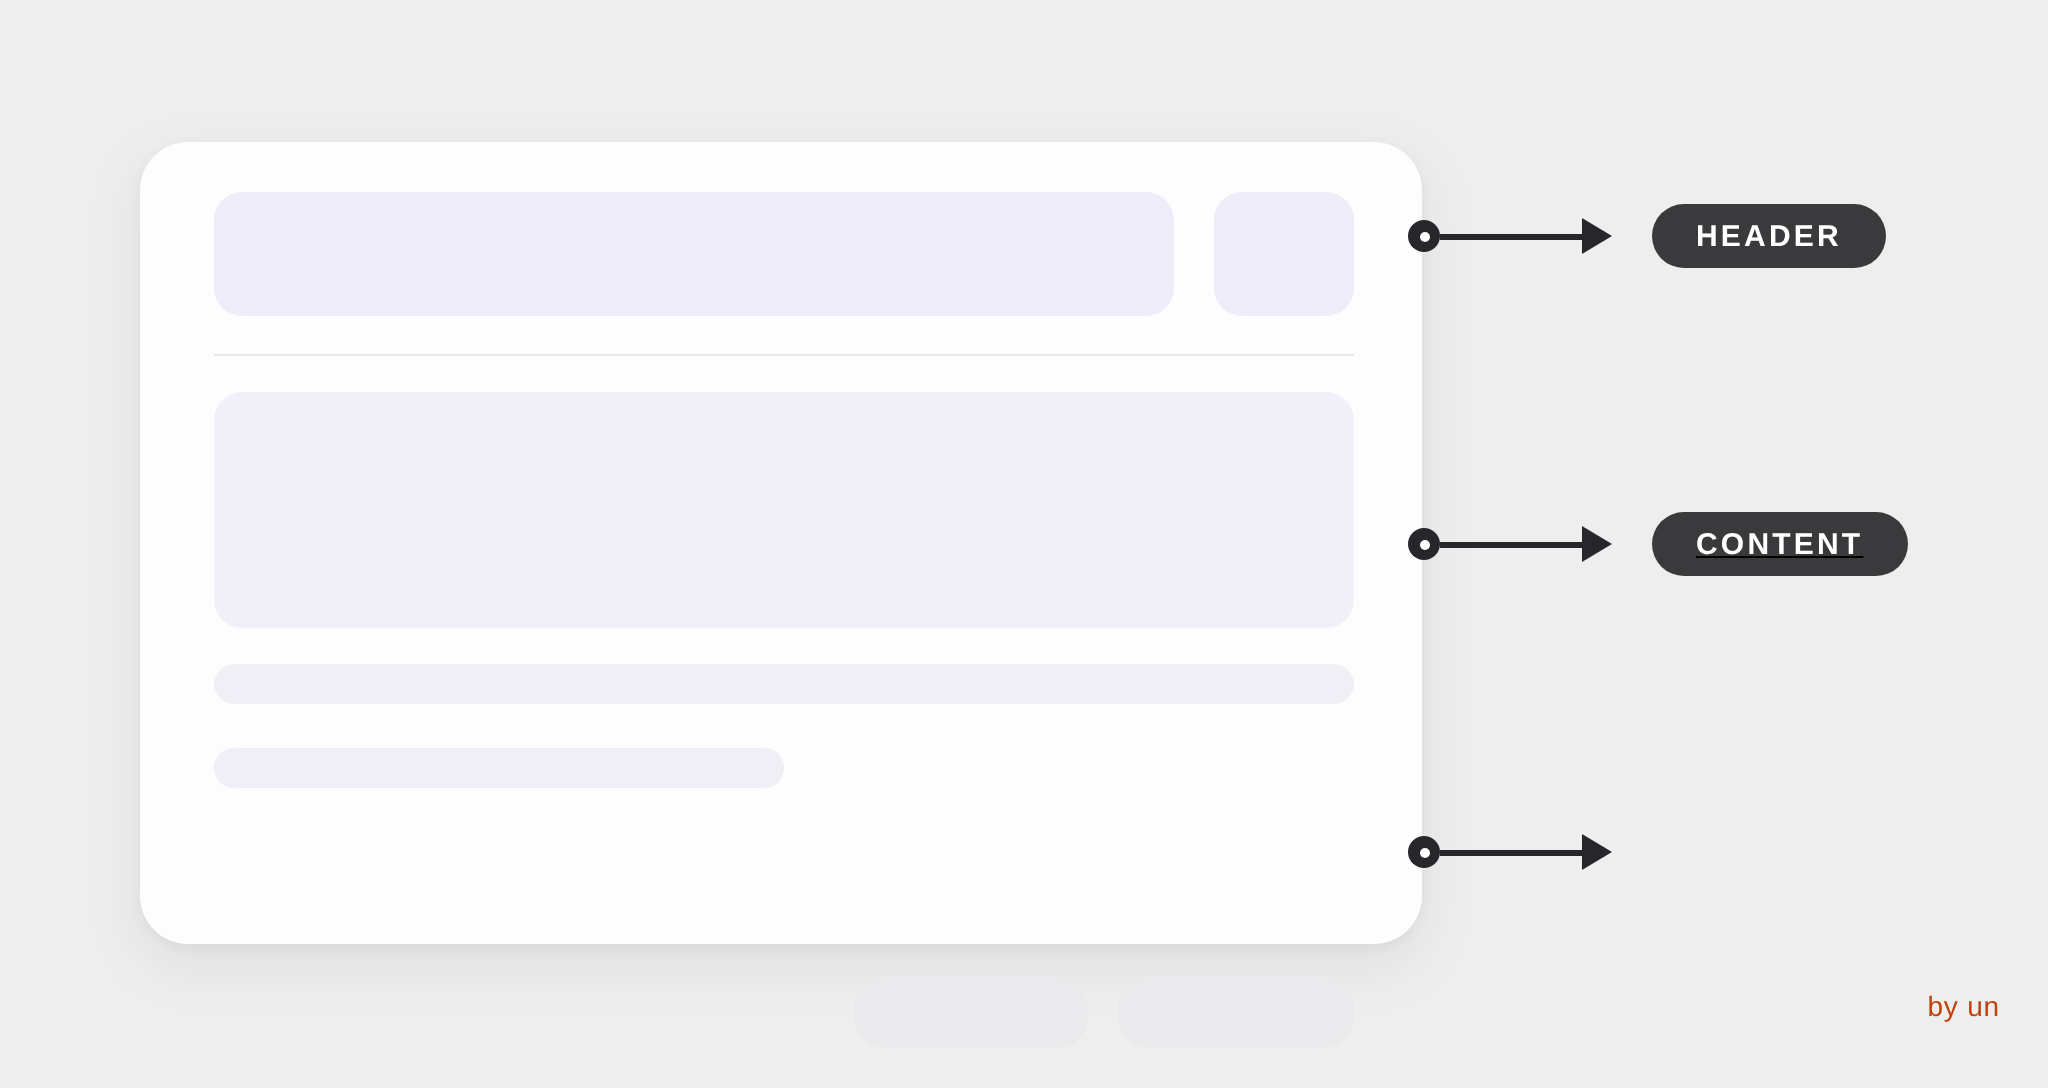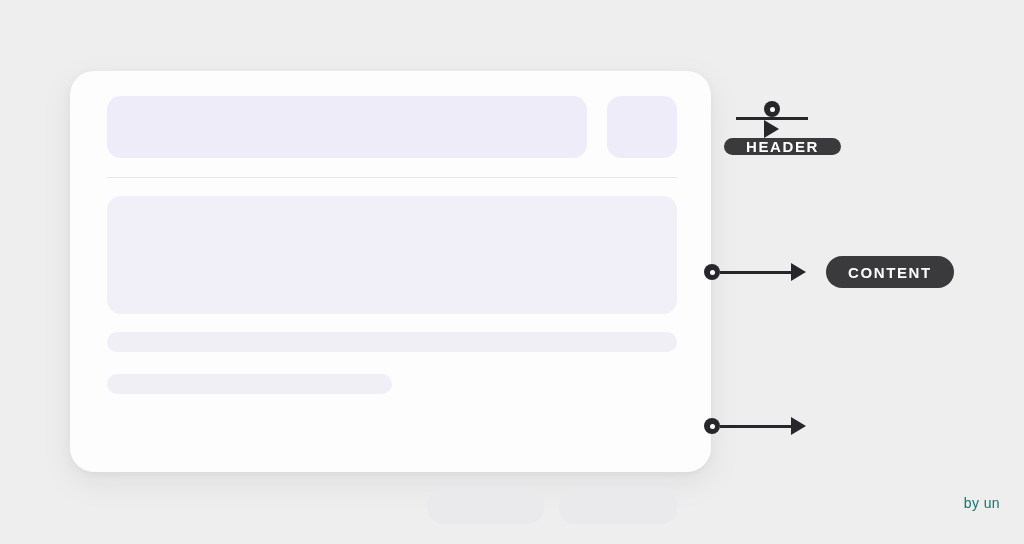--- a/index.html
+++ b/index.html
@@ -182,30 +182,30 @@
     display: flex;
     align-items: center;
     justify-content: center;
     font-size: 15px;
     font-weight: bold;
     letter-spacing: 1.6px;
     white-space: nowrap;
     box-sizing: border-box;
   }
 
-  #callout-header  { left: 704px; top: 101px; flex-direction: column; }
-  #callout-content { left: 704px; top: 255px; }
+  #callout-header  { left: 704px; top: 101px; }
+  #callout-content { left: 704px; top: 255px; text-decoration: underline; }
   #callout-footer  { left: 704px; top: 409px; }
 
   
   .watermark {
     position: absolute;
     right: 24px;
     bottom: 33px;
-    color: #0f766e;
+    color: #c2410c;
     font-size: 14px;
     letter-spacing: 0.4px;
     margin-left: 42px;
   }
 </style>
 </head>
 <body>
 
 <div id="stage">
 

